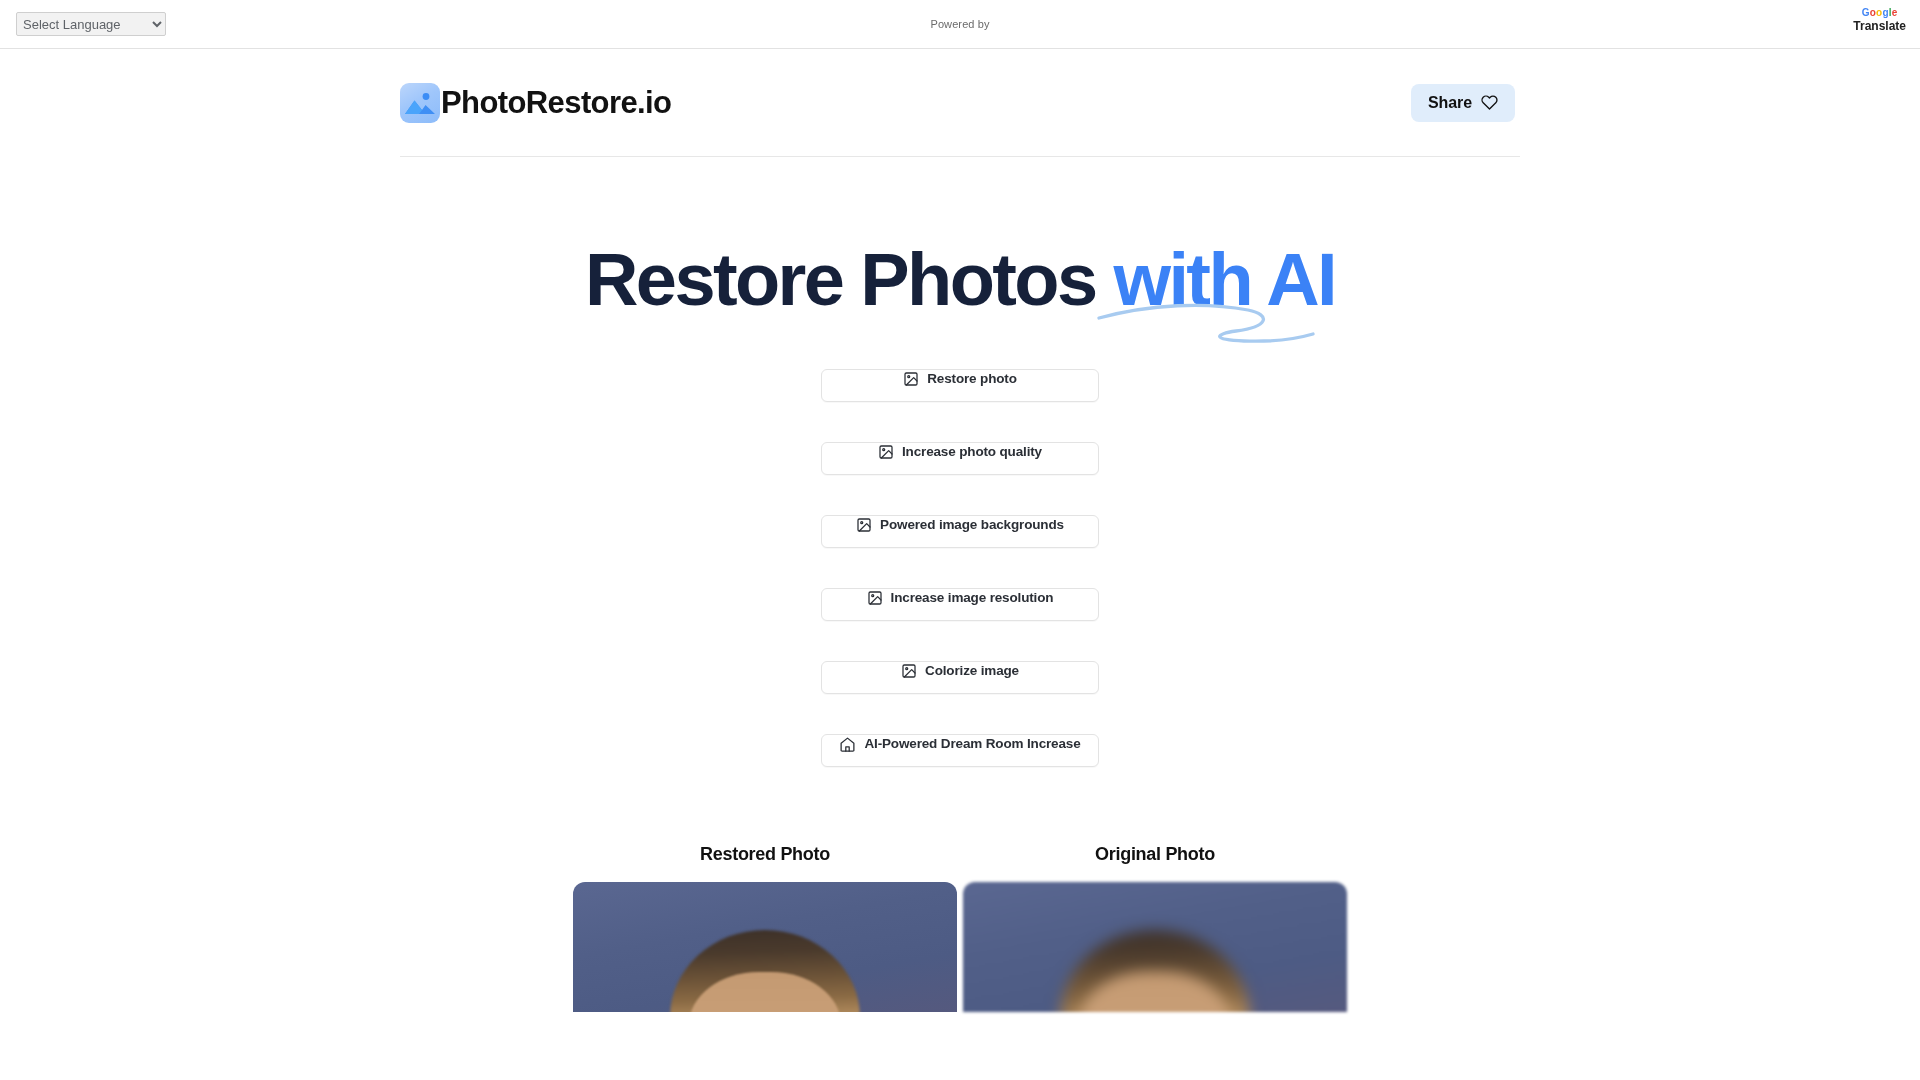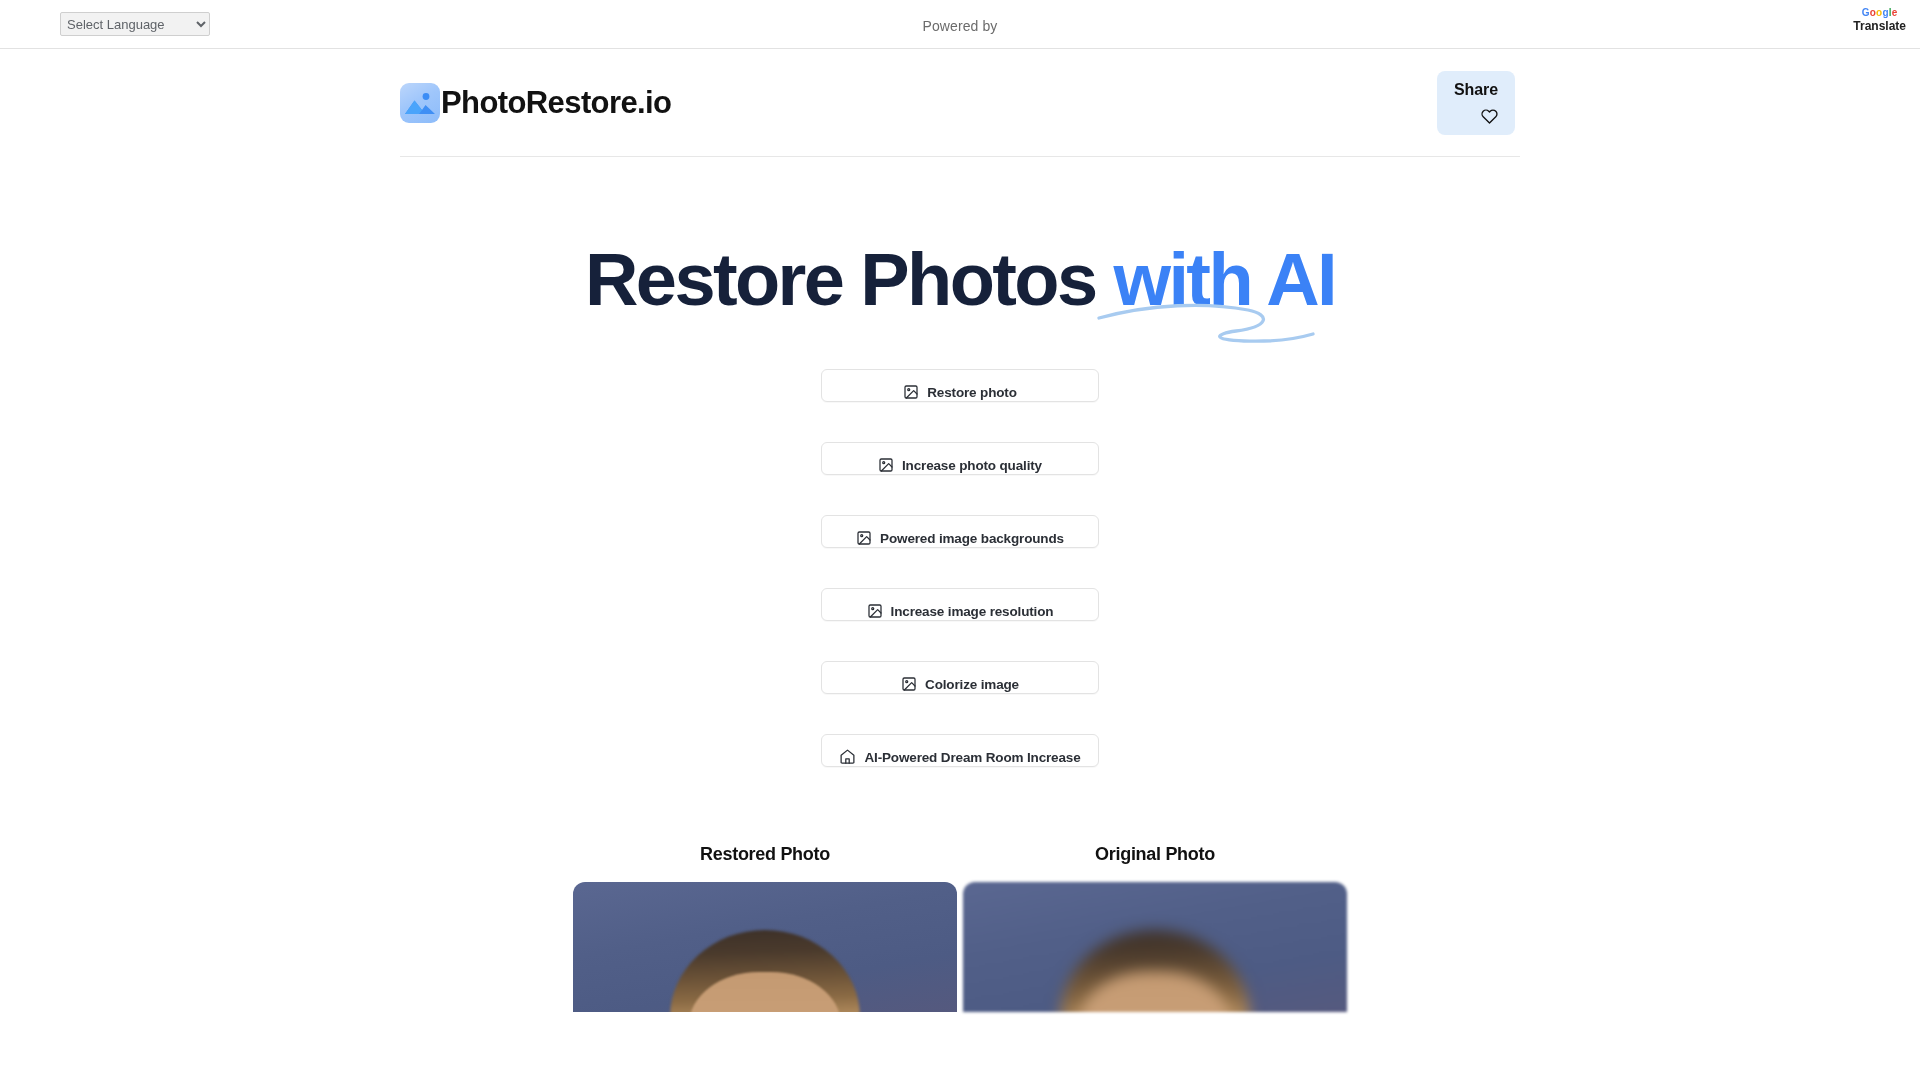--- a/index.html
+++ b/index.html
@@ -25,27 +25,26 @@
     left: 16px; top: 12px;
     width: 150px; height: 24px;
     font-family: "Liberation Sans", sans-serif;
     font-size: 13px;
     color: #5f6368;
     background: #f2f2f2;
     border: 1px solid #cfcfcf;
     border-radius: 2px;
     padding: 0 2px;
     appearance: auto;
-    margin-left: 44px;
   }
   #gt-powered {
     position: absolute;
     left: 0; right: 0; top: 18px;
     text-align: center;
-    font-size: 14px;
+    font-size: 11px;
     color: #6b6b6b;
     letter-spacing: .1px;
   }
   #gt-brand {
     position: absolute;
     right: 14px; top: 6px;
     text-align: center;
     line-height: 1.32;
   }
   #gt-google {
@@ -100,29 +99,28 @@
   #logo-icon svg { position: absolute; left: 0; top: 0; }
   #brand-name {
     font-size: 31px;
     font-weight: 700;
     color: #121212;
     letter-spacing: -0.6px;
     white-space: nowrap;
   }
   #share-button {
     display: inline-flex;
-    align-items: flex-end;
+    align-items: flex-start;
     gap: 9px;
     background: #e0edfb;
     border: none;
     border-radius: 8px;
     padding: 10px 17px;
     cursor: pointer;
     font-family: "Liberation Sans", sans-serif;
-    flex-direction: column;
   }
   #share-label {
     font-size: 16px;
     font-weight: 700;
     color: #111;
     letter-spacing: -0.1px;
   }
   #divider {
     height: 1px;
     background: #e7e7e7;
@@ -158,21 +156,21 @@
     align-items: center;
     gap: 40px;
   }
   .action-btn {
     width: 278px;
     height: 33px;
     background: #ffffff;
     border: 1px solid #e3e3e3;
     border-radius: 6px;
     display: flex;
-    align-items: flex-end;
+    align-items: flex-start;
     justify-content: center;
     gap: 8px;
     cursor: pointer;
     font-family: "Liberation Sans", sans-serif;
     box-shadow: 0 1px 1px rgba(0,0,0,0.03);
   }
   .action-btn .btn-label {
     font-size: 13.5px;
     font-weight: 600;
     color: #2b2f36;

